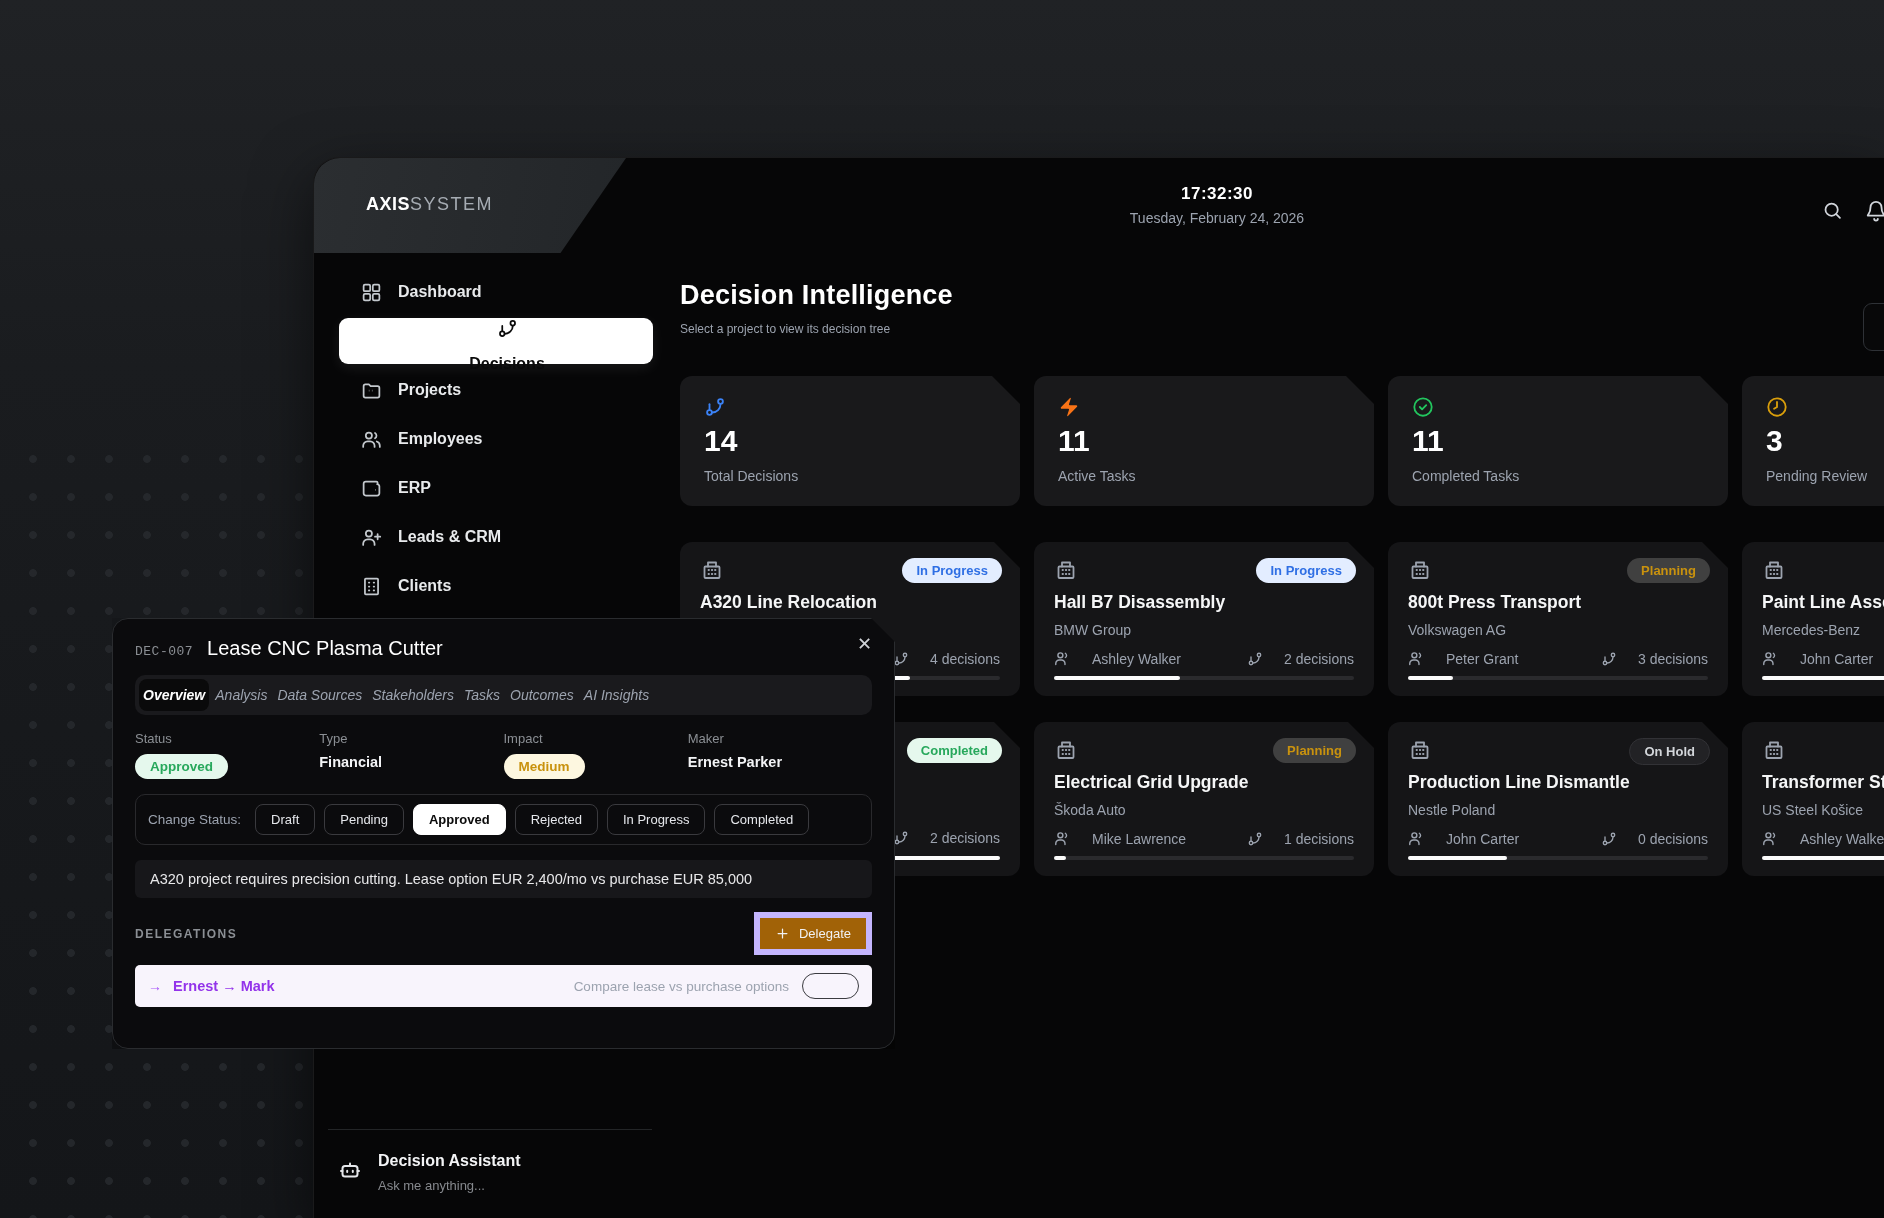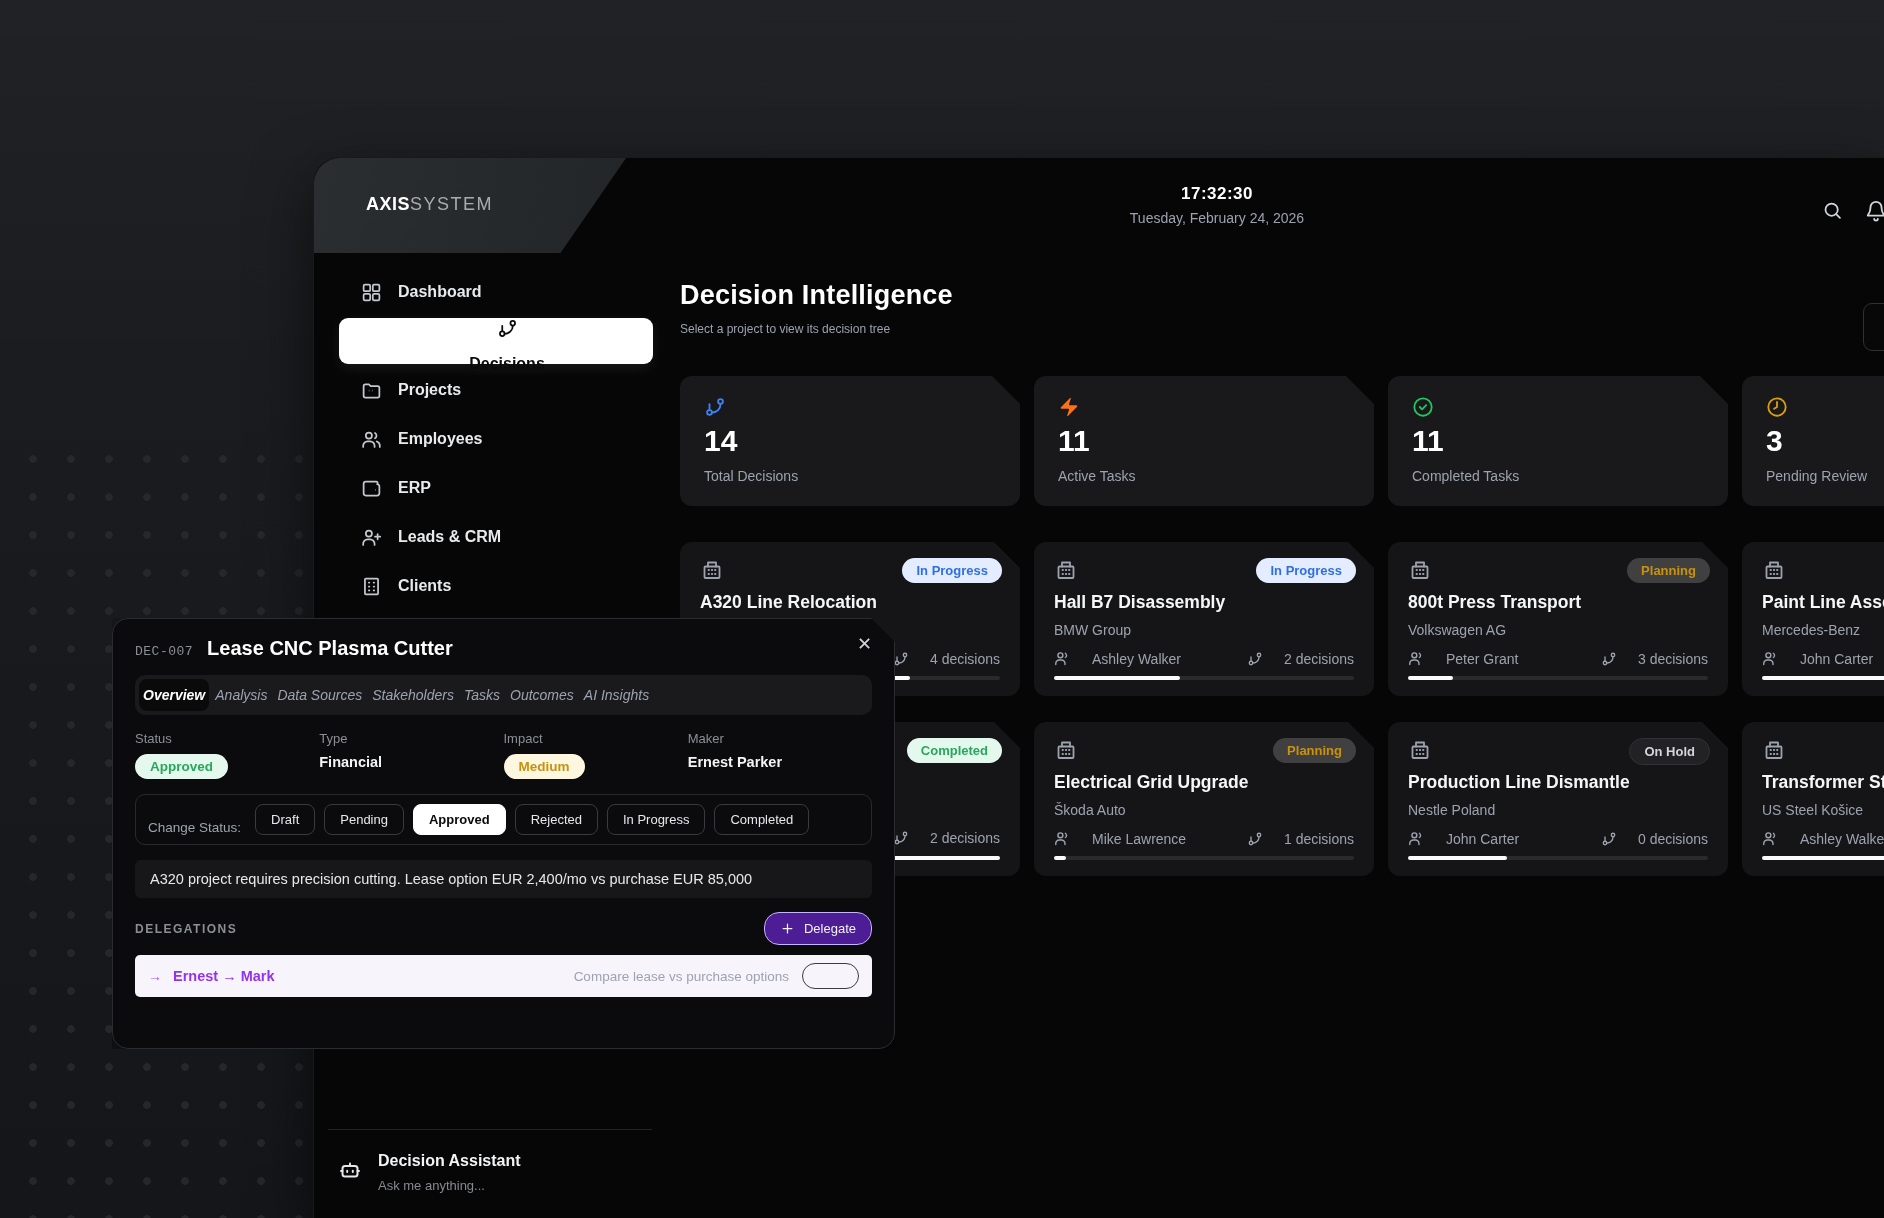--- a/index.html
+++ b/index.html
@@ -81,43 +81,43 @@
   .progress { position:absolute; left:20px; right:20px; bottom:16px; height:4px; background:#2a2a2d; border-radius:4px; }
   .progress .fill { height:4px; background:#fafafa; border-radius:4px; width:0; }
   
   .modal { position:absolute; left:112px; top:618px; width:783px; height:431px; z-index:10;
     background:#0b0b0d; border-radius:16px; border:1px solid #2a2c2f;
     clip-path:polygon(0 0, calc(100% - 24px) 0, 100% 24px, 100% 100%, 0 100%);
     box-shadow:0 35px 90px rgba(0,0,0,.75); padding:18px 22px; }
   .m-head { position:relative; }
   .m-line1 { display:flex; align-items:baseline; gap:14px; }
   .m-code { font-family:"Liberation Mono", monospace; font-size:13px; color:#8b8f94; letter-spacing:.5px; }
-  .m-title { font-size:20px; font-weight:700; color:#ffffff; }
+  .m-title { font-size:20px; font-weight:400; color:#ffffff; }
   .m-sub { font-size:15px; color:#9ca3af; margin-top:9px; }
   .m-close { position:absolute; right:0; top:-2px; font-size:18px; color:#cfd2d6; cursor:pointer; line-height:1; }
   .m-tabs { margin-top:15px; background:#1a1a1d; border-radius:10px; padding:4px; display:flex; gap:2px; }
   .m-tab { padding:8px 4px; border-radius:8px; font-size:14px; color:#9ca3af; cursor:pointer; white-space:nowrap;font-style:italic; }
   .m-tab.active { background:#0a0a0b; color:#ffffff; font-weight:700; }
   .m-fields { margin-top:16px; display:grid; grid-template-columns:1fr 1fr 1fr 1fr; }
   .f-label { font-size:13px; color:#8b8f94; margin-bottom:8px; }
   .f-value { font-size:14.5px; font-weight:700; color:#f3f4f6; }
   .pill { display:inline-block; font-size:13.5px; font-weight:700; padding:5px 15px; border-radius:999px; }
   .pill.green { background:#e5f8ed; color:#27a85c; }
   .pill.yellow { background:#fdf7e0; color:#c9920e; }
   .m-status { margin-top:15px; border:1px solid #29292c; border-radius:10px; padding:9px 12px;
-    display:flex; align-items:flex-end; gap:9px; }
+    display:flex; align-items:center; gap:9px; }
   .cs-label { font-size:13.5px; color:#9ca3af; margin-right:5px; white-space:nowrap; }
   .cs-btn { border:1px solid #3a3a3e; background:transparent; border-radius:8px; padding:7px 15px;
     font-size:13px; color:#e5e7eb; font-family:inherit; cursor:pointer; white-space:nowrap; }
   .cs-btn.active { background:#ffffff; color:#0a0a0a; border-color:#ffffff; font-weight:700; }
   .m-note { margin-top:15px; background:#17171a; border-radius:6px; padding:11px 15px; font-size:14.5px; color:#e8e8ea; }
   .m-del-head { margin-top:14px; display:flex; justify-content:space-between; align-items:center; }
   .del-label { font-size:12px; color:#8b8f94; letter-spacing:1.5px; font-weight:700; }
-  .del-btn { display:flex; align-items:center; gap:9px; border:1px solid #c4b5fd; background:#4c1d95;
-    border-radius:15px; padding:8px 15px; font-size:13px; color:#f1f1f3; font-family:inherit; cursor:pointer; }
+  .del-btn { display:flex; align-items:center; gap:9px; border:6px solid #c4b5fd; background:#a16207;
+    border-radius:0; padding:8px 15px; font-size:13px; color:#f1f1f3; font-family:inherit; cursor:pointer; }
   .del-btn svg { display:block; }
   .m-del-row { margin-top:10px; background:#f8f4fc; border-radius:5px; padding:8px 13px;
     display:flex; justify-content:space-between; align-items:center; }
   .del-left { display:flex; align-items:center; gap:11px; }
   .del-arrow { color:#a855f7; font-size:14px; }
   .del-name { color:#9333ea; font-size:14.5px; font-weight:800; }
   .del-right { display:flex; align-items:center; gap:13px; }
   .del-task { color:#9ca3af; font-size:13.5px; }
   .del-oval { width:57px; height:26px; border:1.5px solid #3b3b40; border-radius:999px; background:transparent; cursor:pointer; }
 </style>

